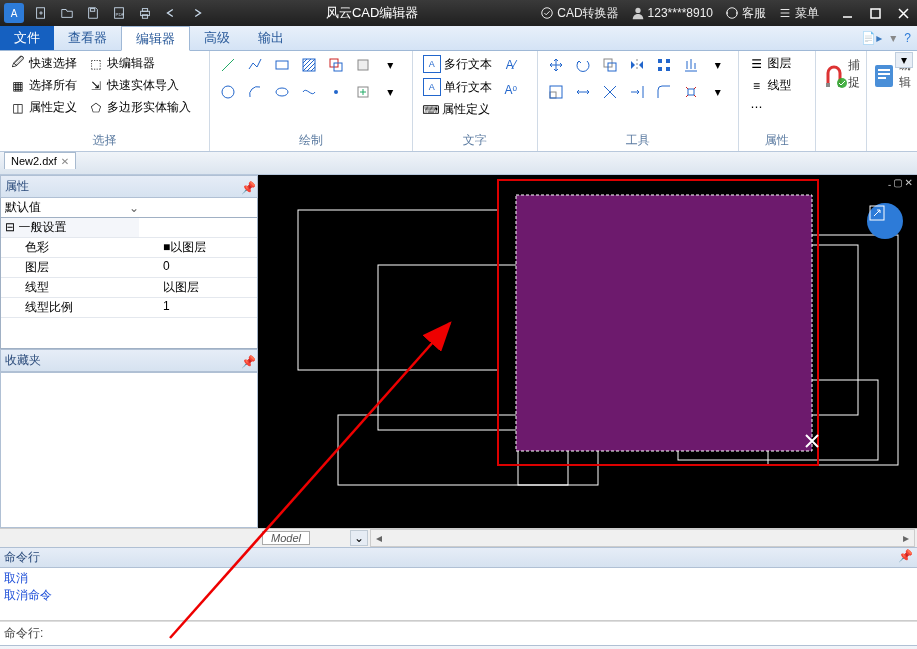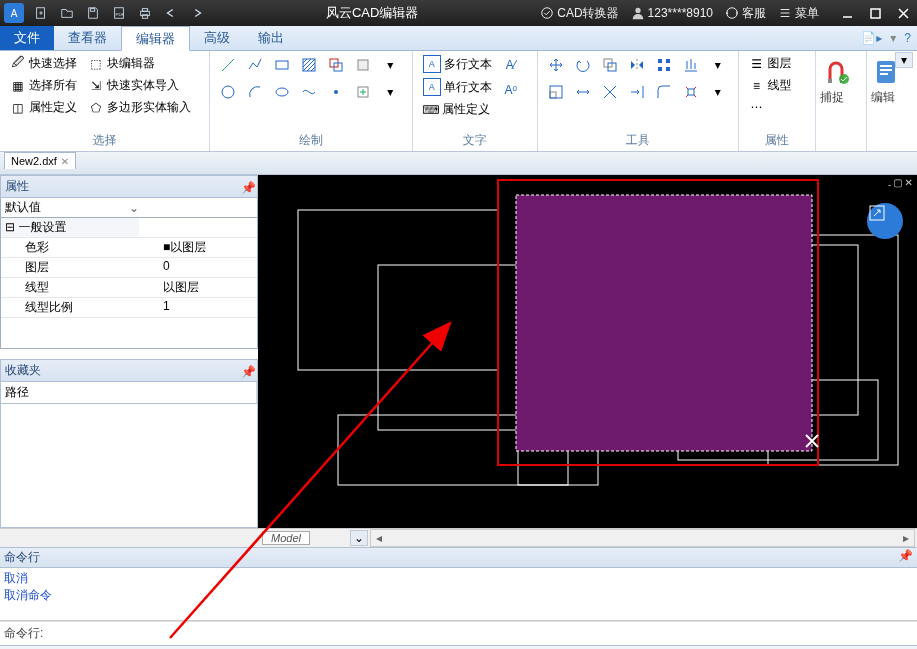--- a/index.html
+++ b/index.html
@@ -25,21 +25,21 @@
 .menuright span{color:#3a7ac0;cursor:pointer}
 
 .ribbon{height:100px;background:#fff;border-bottom:1px solid #b8c8dc;display:flex}
 .rgroup{border-right:1px solid #d0dae6;padding:2px 6px;display:flex;flex-direction:column}
 .rgroup-body{flex:1;display:flex;gap:3px}
 .rgroup-label{text-align:center;font-size:12px;color:#5a7aa0;padding-top:2px}
 .rcol{display:flex;flex-direction:column;gap:1px}
 .rbtn{display:flex;align-items:center;padding:1px 3px;cursor:pointer;border:1px solid transparent;white-space:nowrap}
 .rbtn .ic{width:16px;height:16px;margin-right:3px;display:inline-flex;align-items:center;justify-content:center}
 .ricon{width:22px;height:22px;display:flex;align-items:center;justify-content:center;cursor:pointer;border:1px solid transparent}
-.rbig{width:42px;display:flex;flex-direction:column;align-items:flex-start;cursor:pointer;padding:2px}
+.rbig{width:42px;display:flex;flex-direction:row;align-items:flex-end;cursor:pointer;padding:2px}
 .rbig .bic{width:32px;height:32px;display:flex;align-items:center;justify-content:center}
 .rbig .blab{font-size:12px;color:#444;margin-top:2px}
 .rdropdown{position:absolute;right:4px;top:52px;width:16px;height:14px;background:#e8eef6;border:1px solid #c0cede;cursor:pointer;display:flex;align-items:center;justify-content:center}
 
 .doctabs{height:22px;background:linear-gradient(#f0f4f9,#dce5ef);border-bottom:1px solid #b8c8dc;display:flex;align-items:flex-start;padding-left:4px}
 .doctab{background:#fff;border:1px solid #a8bacf;border-bottom:none;padding:2px 6px;font-size:11px;display:flex;align-items:center;gap:4px}
 .doctab .x{color:#888;font-size:10px}
 
 .main{display:flex;height:353px}
 .leftpanel{width:258px;display:flex;flex-direction:column;background:#fff}
@@ -47,21 +47,21 @@
 .panel-hdr .pin{margin-left:auto;width:12px;height:12px}
 .propsel{border:1px solid #a0b0c4;border-top:none;padding:1px 4px;display:flex;align-items:center}
 .propsel span{flex:1}
 .propsel .dd{color:#666}
 .propgrid{border:1px solid #a0b0c4;border-top:none;height:130px;overflow-y:scroll;font-size:12px}
 .prow{display:flex;border-bottom:1px solid #e4e8ee}
 .prow .pk{width:130px;padding:1px 4px;background:#fff}
 .prow .pk.sub{padding-left:24px}
 .prow .pv{flex:1;padding:1px 4px;background:#fff}
 .prow.hd .pk{background:#f4f6fa}
-.favpanel{margin-top:10px;flex:1;display:flex;flex-direction:column}
+.favpanel{flex:1;display:flex;flex-direction:column}
 .favhdr{display:flex;border:1px solid #b0c0d4;border-top:none}
 .favhdr div{flex:1;padding:2px 4px;font-size:12px;border-right:1px solid #d0d8e2}
 .favbody{flex:1;border:1px solid #b0c0d4;border-top:none;background:#fff}
 
 .canvaswrap{flex:1;position:relative;background:#000;overflow:hidden}
 .canvaswrap svg{position:absolute;top:0;left:0}
 .cv-r{stroke:#fff;fill:none;stroke-width:1}
 .cv-sel{stroke:#d00;fill:none;stroke-width:2}
 .cv-fill{fill:#6d1a6d;stroke:#fff;stroke-width:1;stroke-dasharray:3,2}
 .cv-badge{position:absolute;top:28px;right:14px;width:36px;height:36px;border-radius:50%;background:#2d7bd8;display:flex;align-items:center;justify-content:center}
@@ -491,21 +491,20 @@
           <div class="pk sub">线型比例</div>
           <div class="pv">1</div>
         </div>
     </div>
     <div class="favpanel">
       <div class="panel-hdr">
         <span>收藏夹</span>
         <span class="pin">📌</span>
       </div>
       <div class="favhdr">
-        <div>路径</div>
       </div>
       <div class="favbody"></div>
     </div>
   </div>
 
   <div class="canvaswrap">
     <svg width="660" height="353">
 
       <rect class="cv-r" x="40" y="35" width="200" height="160"></rect>
       <rect class="cv-r" x="120" y="90" width="210" height="165"></rect>

